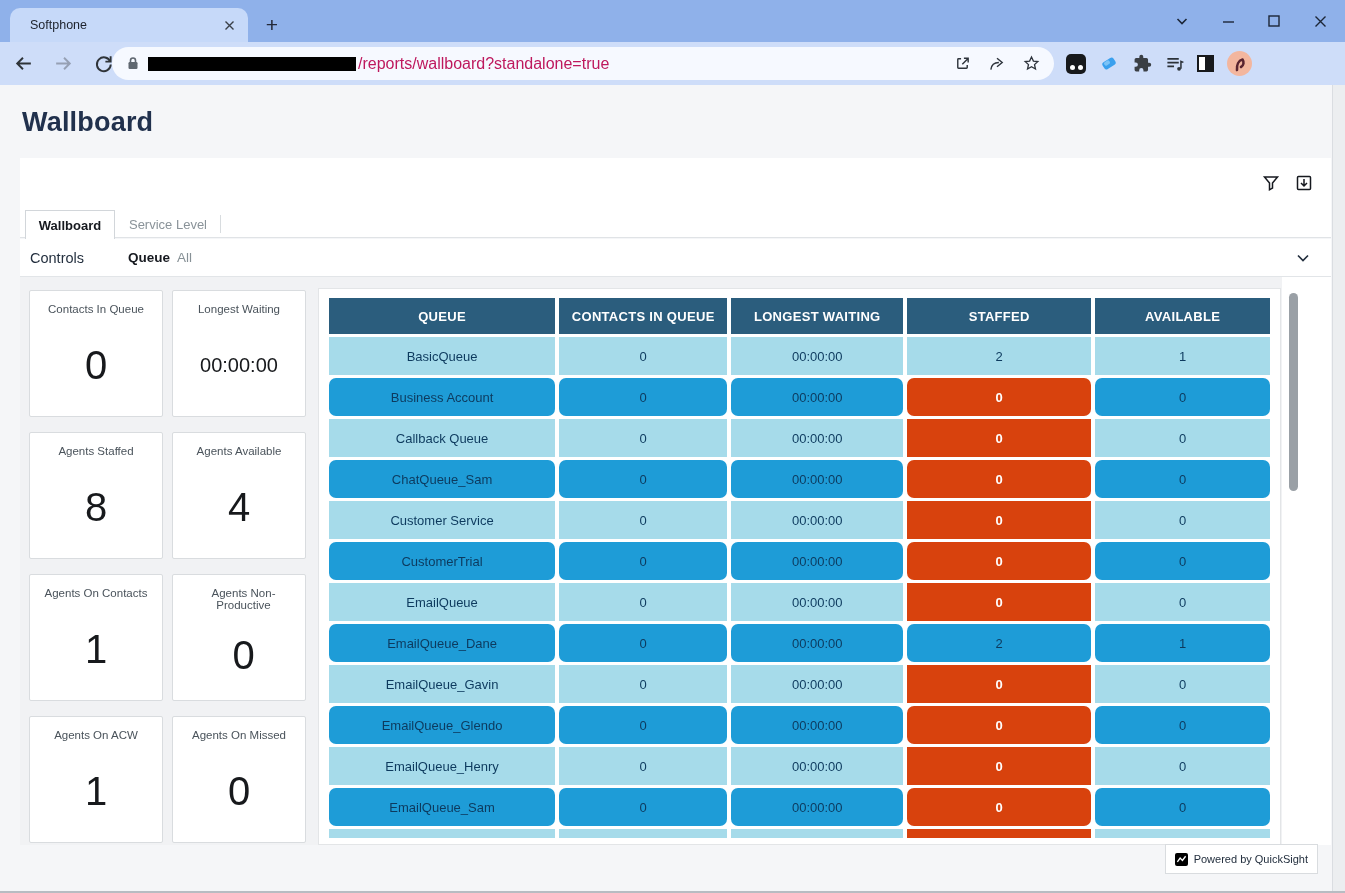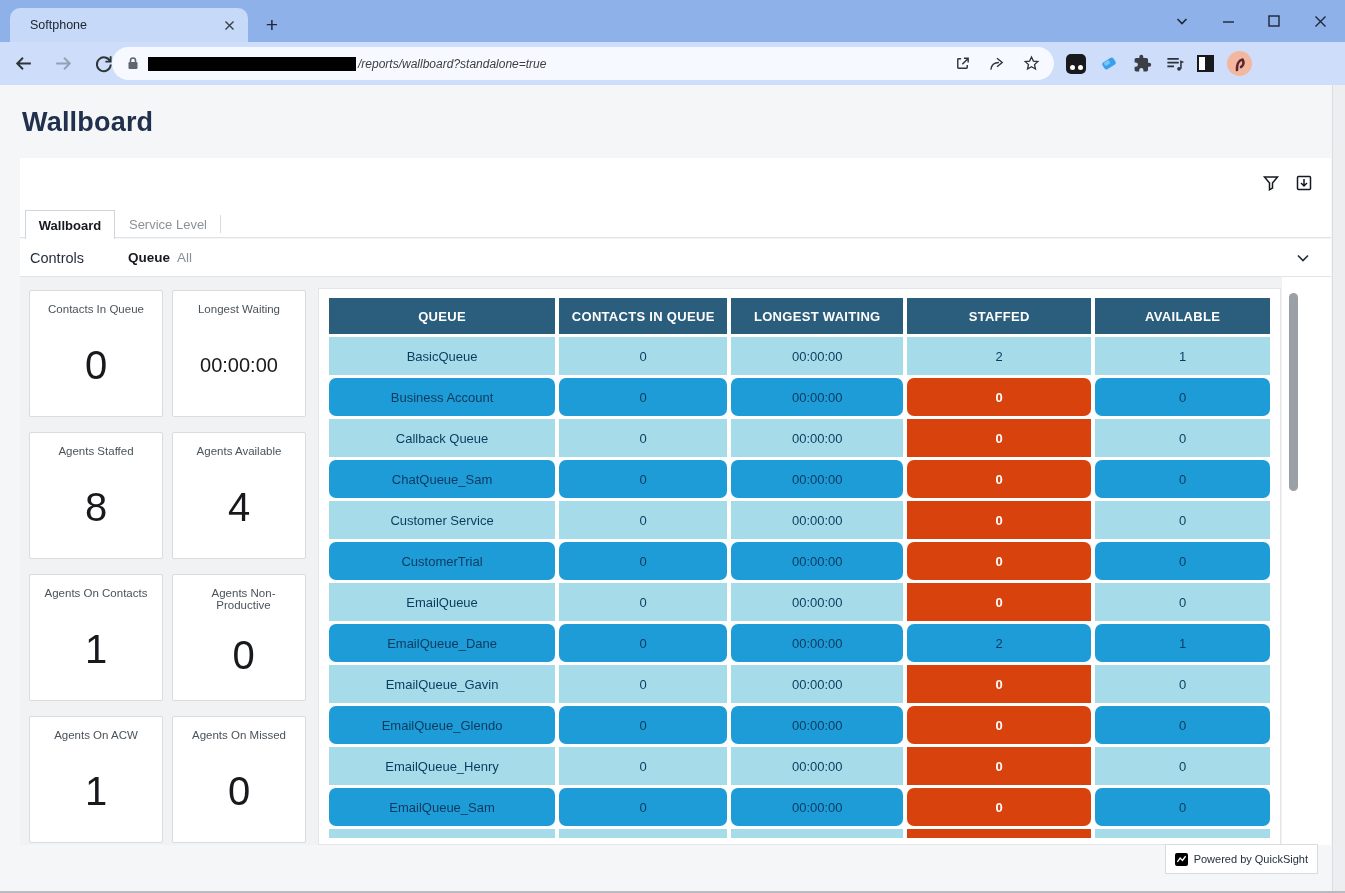--- a/index.html
+++ b/index.html
@@ -21,21 +21,21 @@
   .new-tab{position:absolute;left:258px;top:11px;width:28px;height:28px;font-size:21px;color:#23293a;font-weight:400;}
   .win-controls{position:absolute;right:2px;top:0;height:42px;display:flex;align-items:center;color:#1c2637;}
   .win-controls .iconbtn{width:46px;height:42px;}
 
   .toolbar{position:absolute;top:42px;left:0;right:0;height:43px;background:var(--toolbar);}
   .nav-icons{position:absolute;left:10px;top:0;height:43px;display:flex;align-items:center;gap:14px;}
   .nav-icons .iconbtn{width:26px;height:26px;}
   .omnibox{position:absolute;left:112px;top:5px;width:942px;height:33px;background:#F6F9FF;border-radius:17px;
            display:flex;align-items:center;padding:0 14px;}
   .redacted{width:208px;height:14px;background:#000;margin:0 2px 0 8px;}
-  .url-text{font-size:12px;color:#404040;white-space:nowrap;font-style:italic;}
+  .url-text{font-size:16px;color:#be185d;white-space:nowrap;}
   .omni-right{margin-left:auto;display:flex;align-items:center;gap:17px;color:#2e343c;}
   .ext-row{position:absolute;left:1066px;top:0;height:43px;display:flex;align-items:center;gap:13px;}
   .ext-dark{width:20px;height:20px;background:#17191c;border-radius:5px;position:relative;}
   .ext-dark::before,.ext-dark::after{content:"";position:absolute;bottom:4px;width:5px;height:5px;border-radius:50%;background:#fff;}
   .ext-dark::before{left:3.5px;} .ext-dark::after{right:3.5px;}
   .contrast-sq{width:17px;height:17px;border:2.2px solid #17191c;position:relative;background:#fff;}
   .contrast-sq::after{content:"";position:absolute;top:0;right:0;bottom:0;width:55%;background:#17191c;}
   .avatar{width:25px;height:25px;border-radius:50%;background:#F3B69E;overflow:hidden;display:flex;align-items:center;justify-content:center;}
   .update-btn{position:absolute;right:8px;top:48px;height:31px;border:1.6px solid #454c56;border-radius:16px;background:#fff;
               display:flex;align-items:center;padding:0 4px 0 14px;font-size:13.5px;color:#1f2430;cursor:pointer;}

